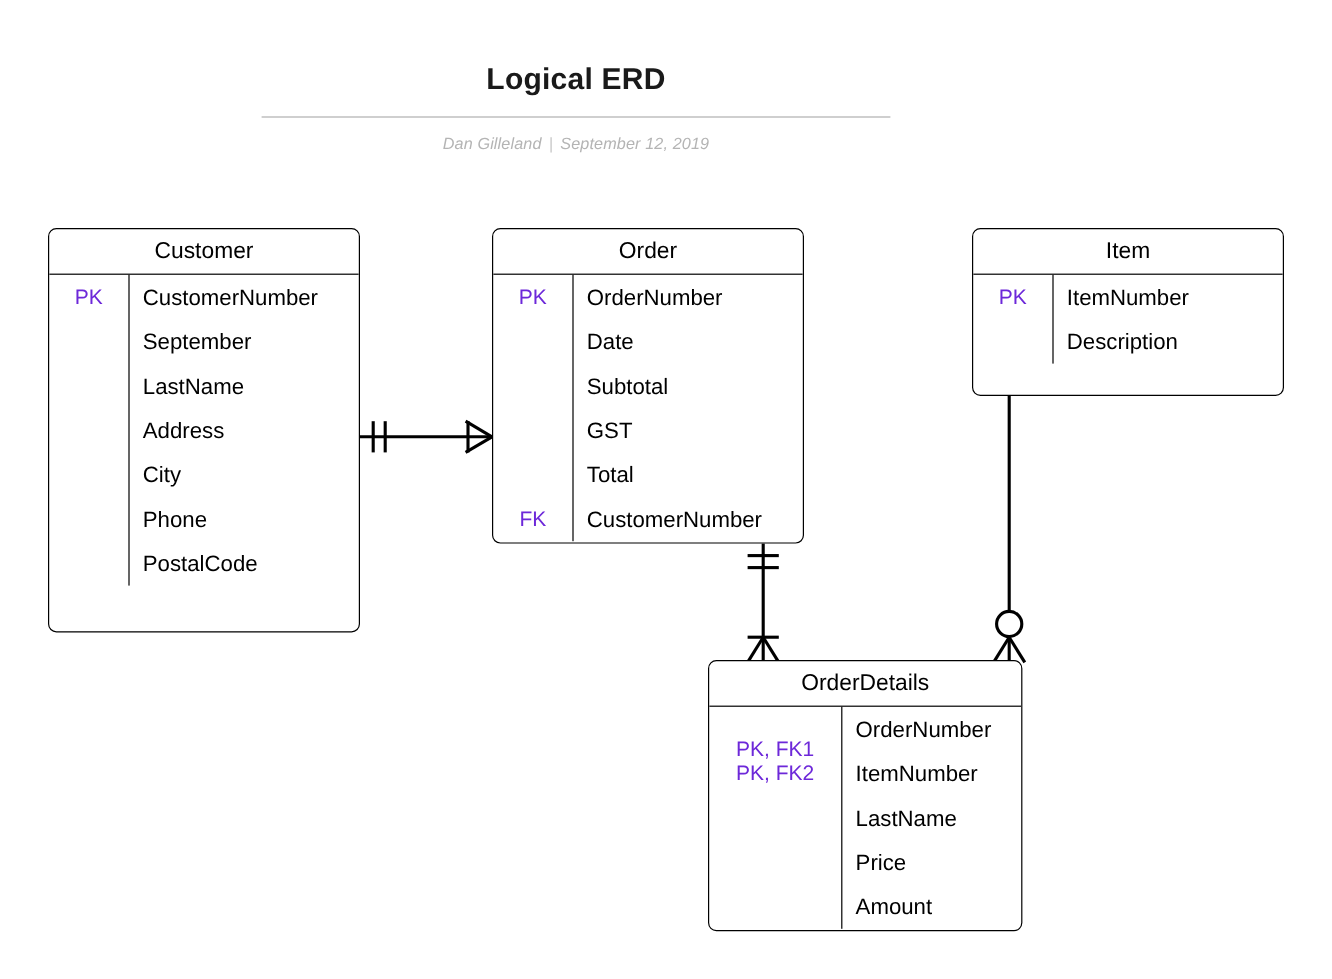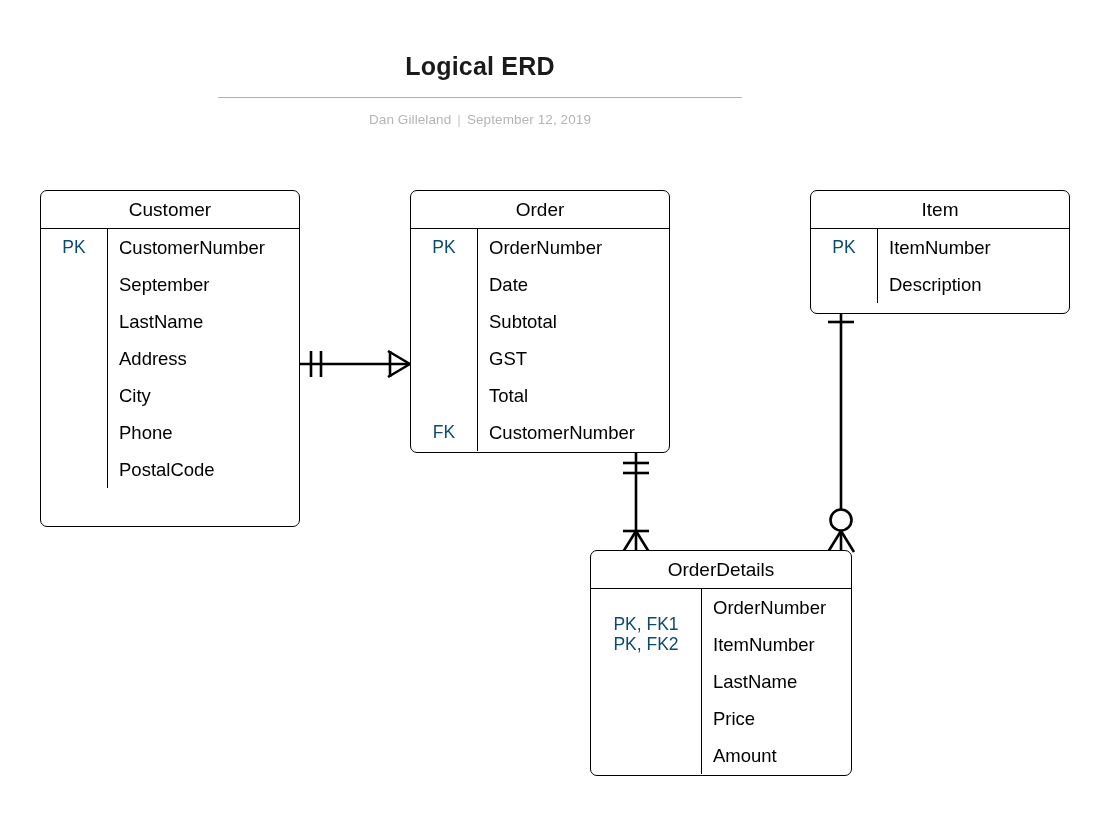--- a/index.html
+++ b/index.html
@@ -36,20 +36,21 @@
     height: 1px;
     background: #b0b0b0;
     margin: 16px auto 0 auto;
   }
   #doc-byline {
     text-align: center;
     font-size: 13.5px;
     color: #b4b4b4;
     margin-top: 14px;
     letter-spacing: 0.1px;
+    font-style: italic;
   }
   #doc-byline .sep {
     padding: 0 6px;
     color: #c8c8c8;
   }
 
   
   #erd-canvas {
     position: absolute;
     left: 0;
@@ -98,21 +99,21 @@
   .attr-row {
     display: flex;
     align-items: center;
     height: 37px;
     box-sizing: border-box;
   }
   .attr-key {
     flex: none;
     text-align: center;
     font-size: 17.5px;
-    color: #0c4a6e;
+    color: #6d28d9;
     white-space: nowrap;
   }
   .attr-name {
     flex: 1 1 auto;
     font-size: 18.5px;
     color: #000000;
     padding-left: 12px;
     white-space: nowrap;
   }
 </style>
@@ -225,21 +226,21 @@
         <div class="attr-key" style="width:66px;"></div>
         <div class="attr-name">Total</div>
       </div>
       <div class="attr-row">
         <div class="attr-key" style="width:66px;">FK</div>
         <div class="attr-name">CustomerNumber</div>
       </div>
     </div>
   </div>
 
-  <div class="entity" id="entity-item" style="left:810px; top:190px; width:260px; height:124px;">
+  <div class="entity" id="entity-item" style="left:810px; top:190px; width:260px; height:140px;">
     <div class="entity-title">Item</div>
     <div class="entity-body">
       <div class="key-divider" style="left:66px;"></div>
       <div class="attr-row">
         <div class="attr-key" style="width:66px;">PK</div>
         <div class="attr-name">ItemNumber</div>
       </div>
       <div class="attr-row">
         <div class="attr-key" style="width:66px;"></div>
         <div class="attr-name">Description</div>

